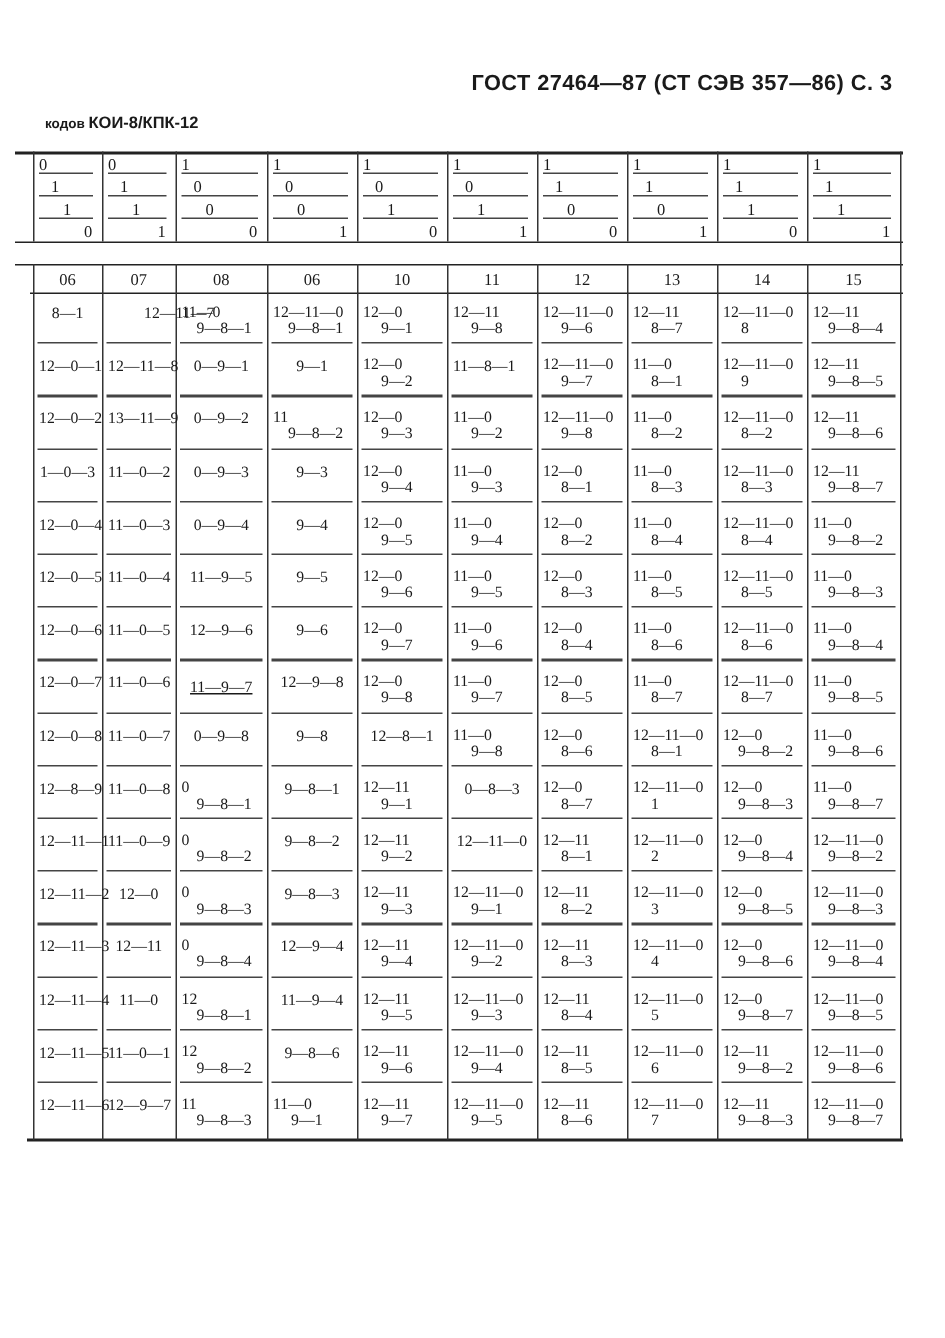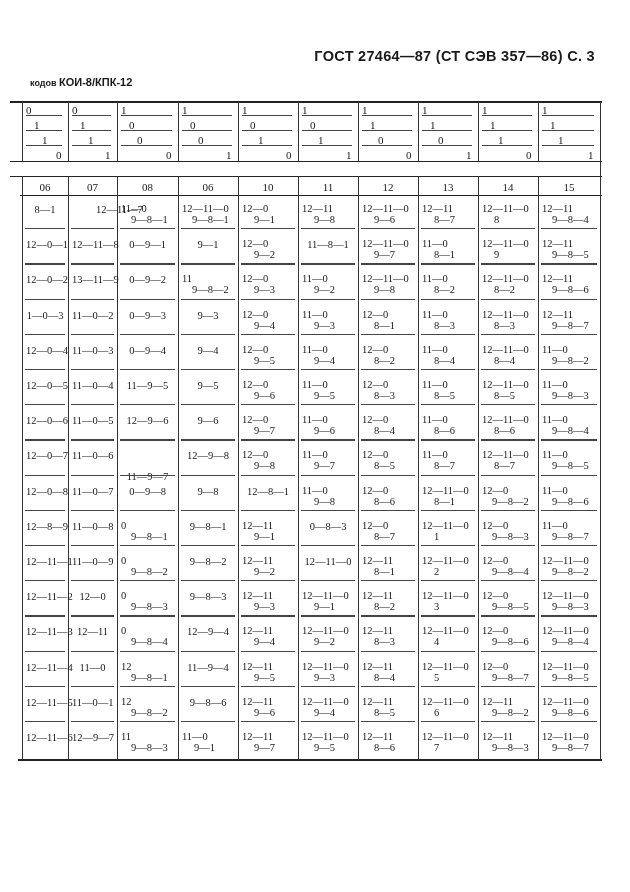--- a/index.html
+++ b/index.html
@@ -167,21 +167,21 @@
     <div class="cell" style="left: 26px; top: 238.2px; width: 38px;"><span style="display: block; text-align: center; margin-top: 1px;">12—0—1</span></div>
     <div class="hline" style="left: 25px; top: 263.4px; width: 40px;"></div>
     <div class="cell" style="left: 72px; top: 238.2px; width: 41px;"><span style="display: block; text-align: center; margin-top: 1px;">12—11—8</span></div>
     <div class="hline" style="left: 71px; top: 263.4px; width: 43px;"></div>
     <div class="cell" style="left: 121px; top: 238.2px; width: 53px;"><span style="display: block; text-align: center; margin-top: 1px;">0—9—1</span></div>
     <div class="hline" style="left: 120px; top: 263.4px; width: 55px;"></div>
     <div class="cell" style="left: 182px; top: 238.2px; width: 52px;"><span style="display: block; text-align: center; margin-top: 1px;">9—1</span></div>
     <div class="hline" style="left: 181px; top: 263.4px; width: 54px;"></div>
     <div class="cell" style="left: 242px; top: 238.2px; width: 52px;"><span style="display: block;">12—0</span><span class="l2" style="padding-left: 12px;">9—2</span></div>
     <div class="hline" style="left: 241px; top: 263.4px; width: 54px;"></div>
-    <div class="cell" style="left: 302px; top: 238.2px; width: 52px;"><span style="display: block; text-align: center; margin-top: 1px;">11—8—1</span></div>
+    <div class="cell" style="left: 302px; top: 238.2px; width: 52px;"><span style="display: block; text-align: left; margin-top: 1px;">11—8—1</span></div>
     <div class="hline" style="left: 301px; top: 263.4px; width: 54px;"></div>
     <div class="cell" style="left: 362px; top: 238.2px; width: 52px;"><span style="display: block;">12—11—0</span><span class="l2" style="padding-left: 12px;">9—7</span></div>
     <div class="hline" style="left: 361px; top: 263.4px; width: 54px;"></div>
     <div class="cell" style="left: 422px; top: 238.2px; width: 52px;"><span style="display: block;">11—0</span><span class="l2" style="padding-left: 12px;">8—1</span></div>
     <div class="hline" style="left: 421px; top: 263.4px; width: 54px;"></div>
     <div class="cell" style="left: 482px; top: 238.2px; width: 52px;"><span style="display: block;">12—11—0</span><span class="l2" style="padding-left: 12px;">9</span></div>
     <div class="hline" style="left: 481px; top: 263.4px; width: 54px;"></div>
     <div class="cell" style="left: 542px; top: 238.2px; width: 54px;"><span style="display: block;">12—11</span><span class="l2" style="padding-left: 10px;">9—8—5</span></div>
     <div class="hline" style="left: 541px; top: 263.4px; width: 56px;"></div>
     <div class="cell" style="left: 26px; top: 273.4px; width: 38px;"><span style="display: block; text-align: center; margin-top: 1px;">12—0—2</span></div>
@@ -281,21 +281,21 @@
     <div class="cell" style="left: 422px; top: 414.2px; width: 52px;"><span style="display: block;">11—0</span><span class="l2" style="padding-left: 12px;">8—6</span></div>
     <div class="hline" style="left: 421px; top: 439.4px; width: 54px;"></div>
     <div class="cell" style="left: 482px; top: 414.2px; width: 52px;"><span style="display: block;">12—11—0</span><span class="l2" style="padding-left: 12px;">8—6</span></div>
     <div class="hline" style="left: 481px; top: 439.4px; width: 54px;"></div>
     <div class="cell" style="left: 542px; top: 414.2px; width: 54px;"><span style="display: block;">11—0</span><span class="l2" style="padding-left: 10px;">9—8—4</span></div>
     <div class="hline" style="left: 541px; top: 439.4px; width: 56px;"></div>
     <div class="cell" style="left: 26px; top: 449.4px; width: 38px;"><span style="display: block; text-align: center; margin-top: 1px;">12—0—7</span></div>
     <div class="hline" style="left: 25px; top: 474.6px; width: 40px;"></div>
     <div class="cell" style="left: 72px; top: 449.4px; width: 41px;"><span style="display: block; text-align: center; margin-top: 1px;">11—0—6</span></div>
     <div class="hline" style="left: 71px; top: 474.6px; width: 43px;"></div>
-    <div class="cell" style="left: 121px; top: 470px; width: 53px;"><span style="display: block; text-align: center; margin-top: 1px;">11—9—7</span></div>
+    <div class="cell" style="left: 121px; top: 452px; width: 53px; text-decoration: underline;"><span style="display: block; text-align: center; margin-top: 1px;">11—9—7</span></div>
     <div class="hline" style="left: 120px; top: 474.6px; width: 55px;"></div>
     <div class="cell" style="left: 182px; top: 449.4px; width: 52px;"><span style="display: block; text-align: center; margin-top: 1px;">12—9—8</span></div>
     <div class="hline" style="left: 181px; top: 474.6px; width: 54px;"></div>
     <div class="cell" style="left: 242px; top: 449.4px; width: 52px;"><span style="display: block;">12—0</span><span class="l2" style="padding-left: 12px;">9—8</span></div>
     <div class="hline" style="left: 241px; top: 474.6px; width: 54px;"></div>
     <div class="cell" style="left: 302px; top: 449.4px; width: 52px;"><span style="display: block;">11—0</span><span class="l2" style="padding-left: 12px;">9—7</span></div>
     <div class="hline" style="left: 301px; top: 474.6px; width: 54px;"></div>
     <div class="cell" style="left: 362px; top: 449.4px; width: 52px;"><span style="display: block;">12—0</span><span class="l2" style="padding-left: 12px;">8—5</span></div>
     <div class="hline" style="left: 361px; top: 474.6px; width: 54px;"></div>
     <div class="cell" style="left: 422px; top: 449.4px; width: 52px;"><span style="display: block;">11—0</span><span class="l2" style="padding-left: 12px;">8—7</span></div>

